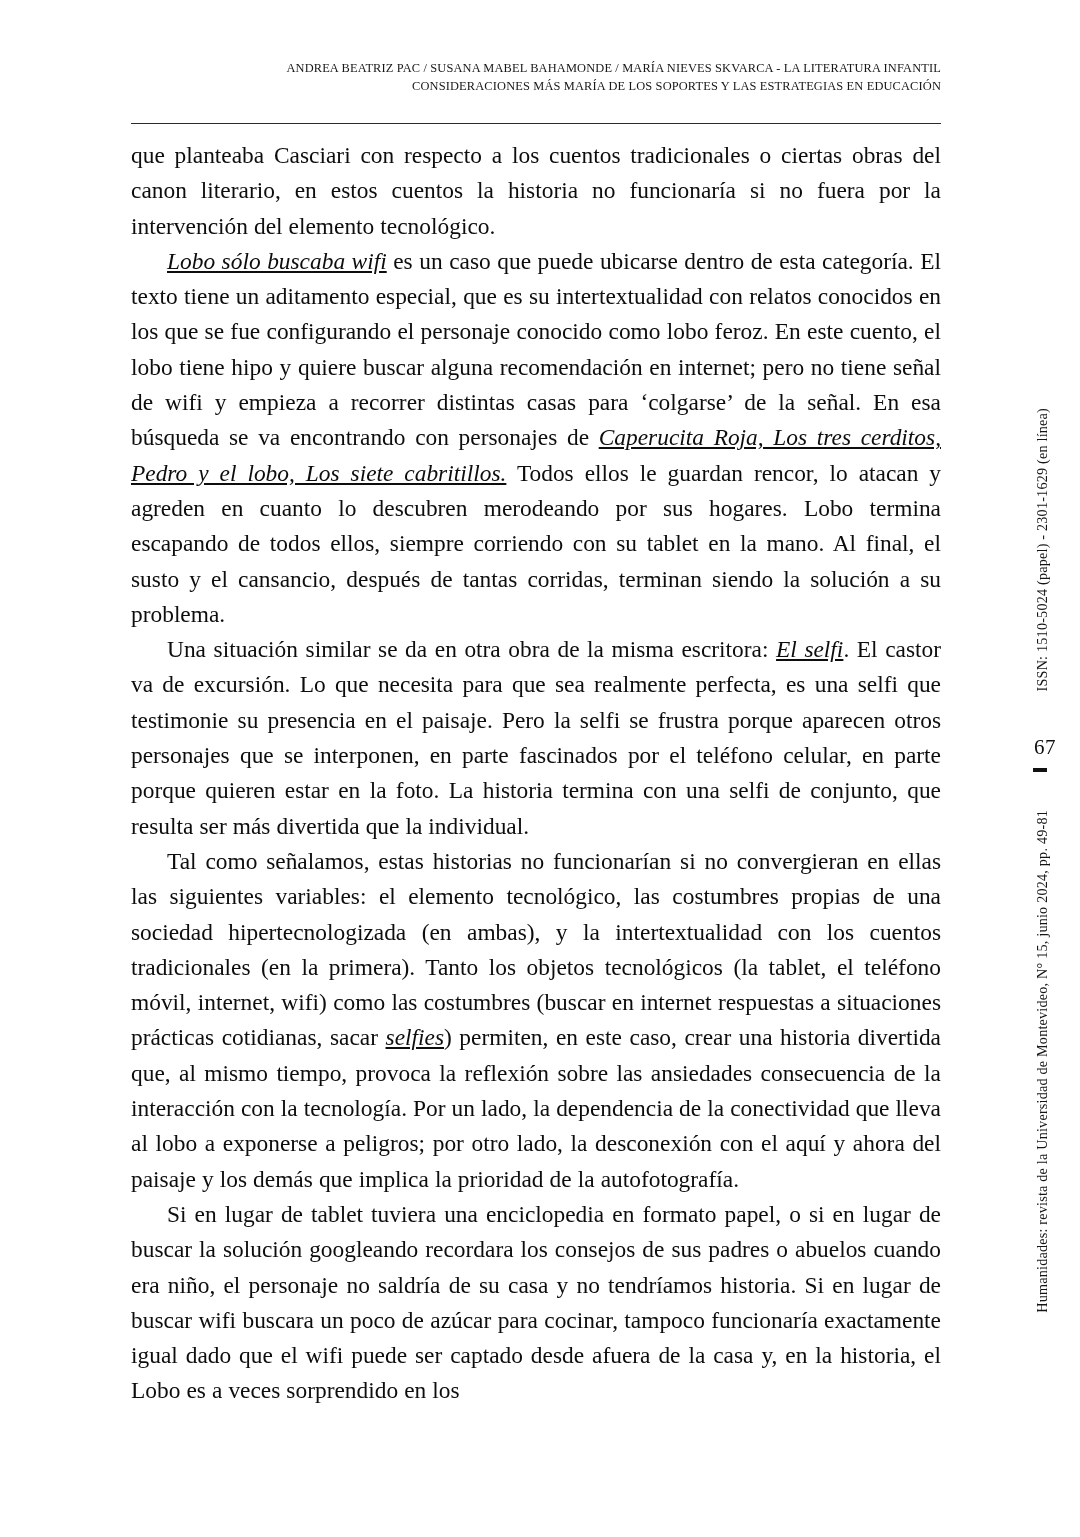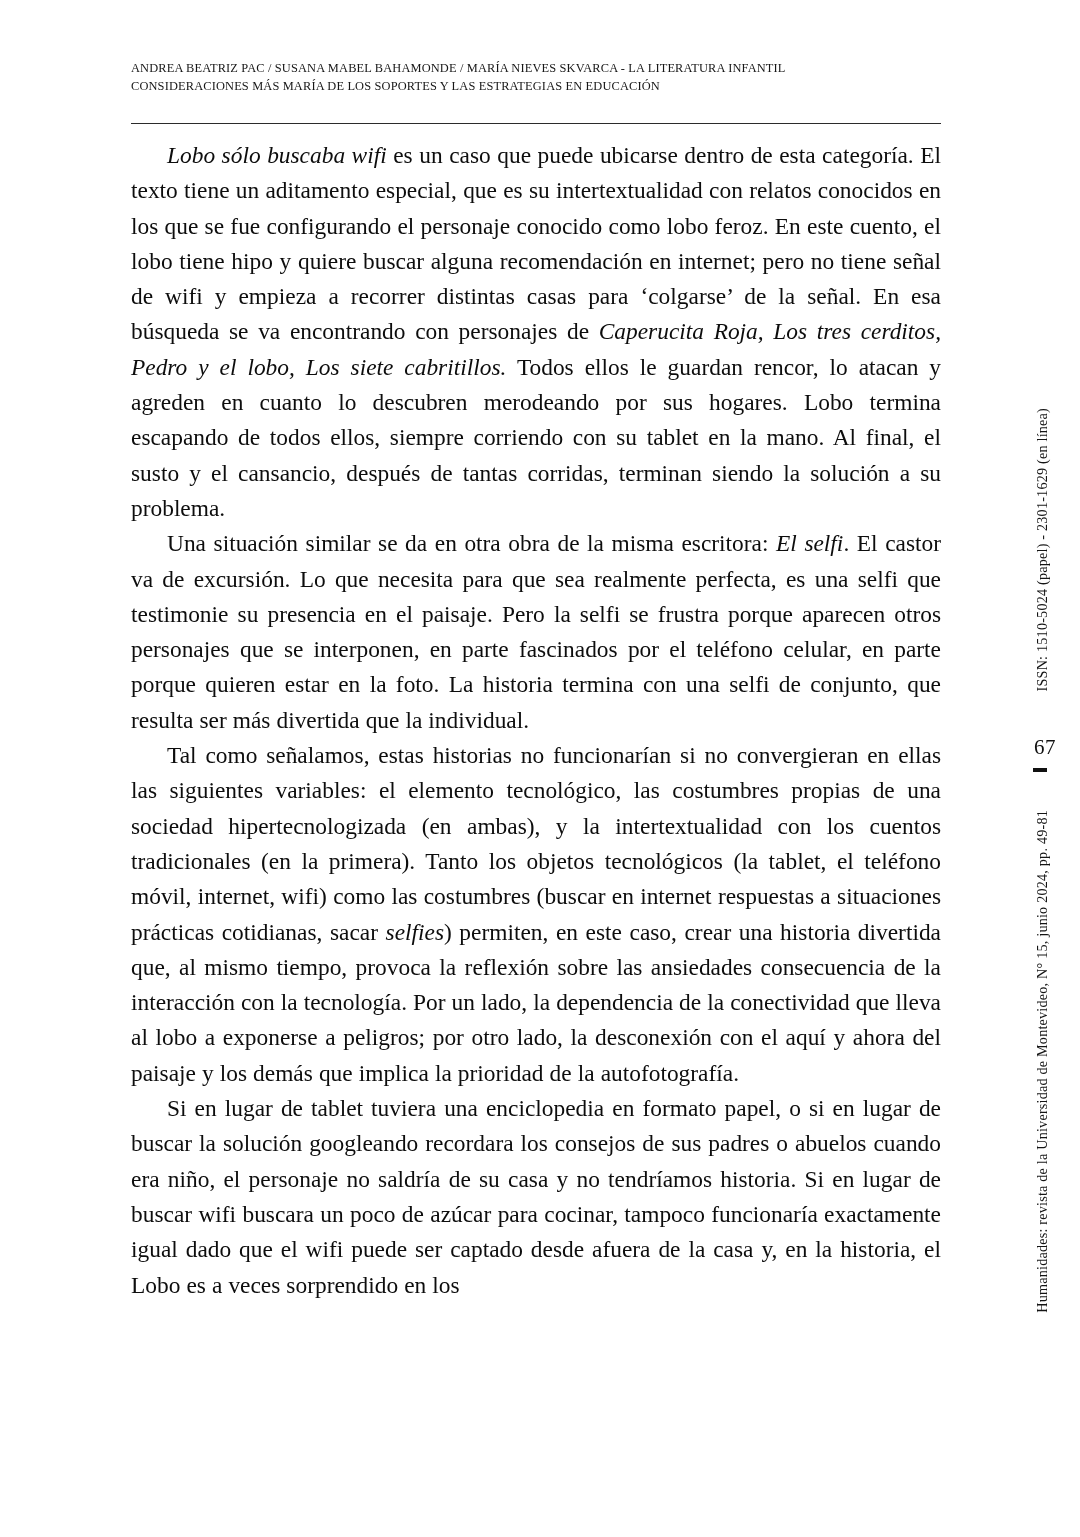--- a/index.html
+++ b/index.html
@@ -20,21 +20,21 @@
     position: absolute;
     inset: 0;
   }
 
   
   .running-head {
     position: absolute;
     left: 131px;
     top: 60px;
     width: 810px;
-    text-align: left;
+    text-align: right;
     font-family: "Liberation Serif", serif;
     font-size: 12.4px;
     line-height: 17.5px;
     letter-spacing: 0.15px;
     color: #171717;
   }
   .running-head .rh-line {
     display: block;
     white-space: nowrap;
   }
@@ -64,20 +64,21 @@
     word-spacing: 0.2px;
   }
   .para + .para {
     margin-top: 0px;
   }
   .indent {
     text-indent: 36px;
   }
   .para i, .para .it {
     font-style: italic;
+    text-decoration: underline;
   }
 
   
   .side-text {
     position: absolute;
     writing-mode: vertical-rl;
     transform: rotate(180deg);
     font-family: "Liberation Serif", serif;
     color: #141414;
     white-space: nowrap;
@@ -118,20 +119,21 @@
 <div class="page">
 
   <div class="running-head">
     <span class="rh-line">ANDREA BEATRIZ PAC / SUSANA MABEL BAHAMONDE  / MARÍA NIEVES SKVARCA - LA LITERATURA INFANTIL</span>
     <span class="rh-line">CONSIDERACIONES MÁS MARÍA DE LOS SOPORTES Y LAS ESTRATEGIAS EN EDUCACIÓN</span>
   </div>
   <div class="rh-rule"></div>
 
   <div class="text-column">
 
+    <p class="para"><span>que planteaba Casciari con respecto a los cuentos tradicionales o ciertas obras del canon literario, en estos cuentos la historia no funcionaría si no fuera por la intervención del elemento tecnológico.</span></p>
 
     <p class="para indent"><span class="it">Lobo sólo buscaba wifi</span><span> es un caso que puede ubicarse dentro de esta categoría. El texto tiene un aditamento especial, que es su intertextualidad con relatos conocidos en los que se fue configurando el personaje conocido como lobo feroz. En este cuento, el lobo tiene hipo y quiere buscar alguna recomendación en internet; pero no tiene señal de wifi y empieza a recorrer distintas casas para ‘colgarse’ de la señal. En esa búsqueda se va encontrando con personajes de </span><span class="it">Caperucita Roja, Los tres cerditos, Pedro y el lobo, Los siete cabritillos.</span><span> Todos ellos le guardan rencor, lo atacan y agreden en cuanto lo descubren merodeando por sus hogares. Lobo termina escapando de todos ellos, siempre corriendo con su tablet en la mano. Al final, el susto y el cansancio, después de tantas corridas, terminan siendo la solución a su problema.</span></p>
 
     <p class="para indent"><span>Una situación similar se da en otra obra de la misma escritora: </span><span class="it">El selfi</span><span>. El castor va de excursión. Lo que necesita para que sea realmente perfecta, es una selfi que testimonie su presencia en el paisaje. Pero la selfi se frustra porque aparecen otros personajes que se interponen, en parte fascinados por el teléfono celular, en parte porque quieren estar en la foto. La historia termina con una selfi de conjunto, que resulta ser más divertida que la individual.</span></p>
 
     <p class="para indent"><span>Tal como señalamos, estas historias no funcionarían si no convergieran en ellas las siguientes variables: el elemento tecnológico, las costumbres propias de una sociedad hipertecnologizada (en ambas), y la intertextualidad con los cuentos tradicionales (en la primera). Tanto los objetos tecnológicos (la tablet, el teléfono móvil, internet, wifi) como las costumbres (buscar en internet respuestas a situaciones prácticas cotidianas, sacar </span><span class="it">selfies</span><span>) permiten, en este caso, crear una historia divertida que, al mismo tiempo, provoca la reflexión sobre las ansiedades consecuencia de la interacción con la tecnología. Por un lado, la dependencia de la conectividad que lleva al lobo a exponerse a peligros; por otro lado, la desconexión con el aquí y ahora del paisaje y los demás que implica la prioridad de la autofotografía.</span></p>
 
     <p class="para indent"><span>Si en lugar de tablet tuviera una enciclopedia en formato papel, o si en lugar de buscar la solución googleando recordara los consejos de sus padres o abuelos cuando era niño, el personaje no saldría de su casa y no tendríamos historia. Si en lugar de buscar wifi buscara un poco de azúcar para cocinar, tampoco funcionaría exactamente igual dado que el wifi puede ser captado desde afuera de la casa y, en la historia, el Lobo es a veces sorprendido en los</span></p>
 
   </div>

